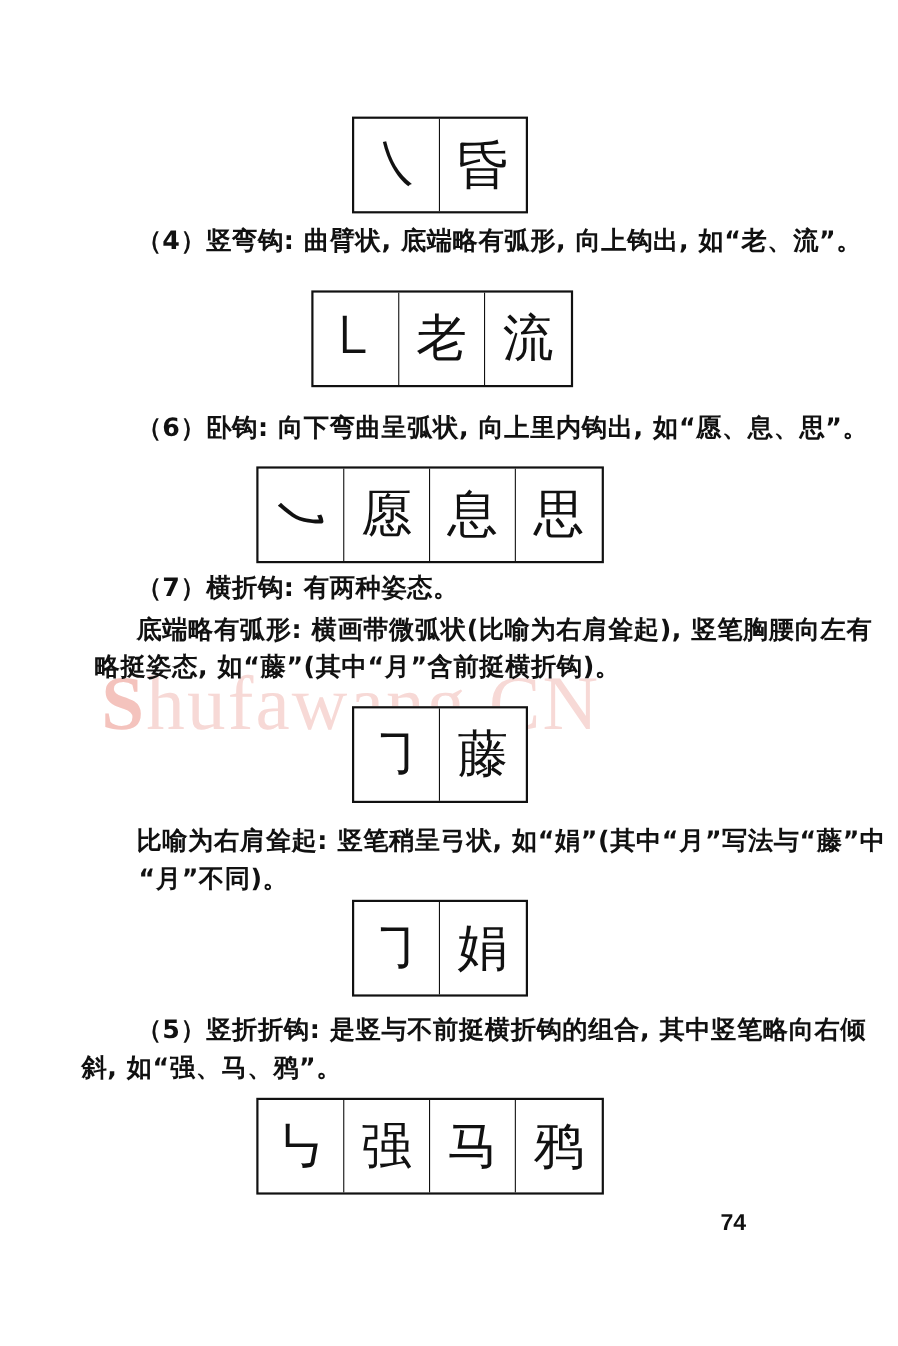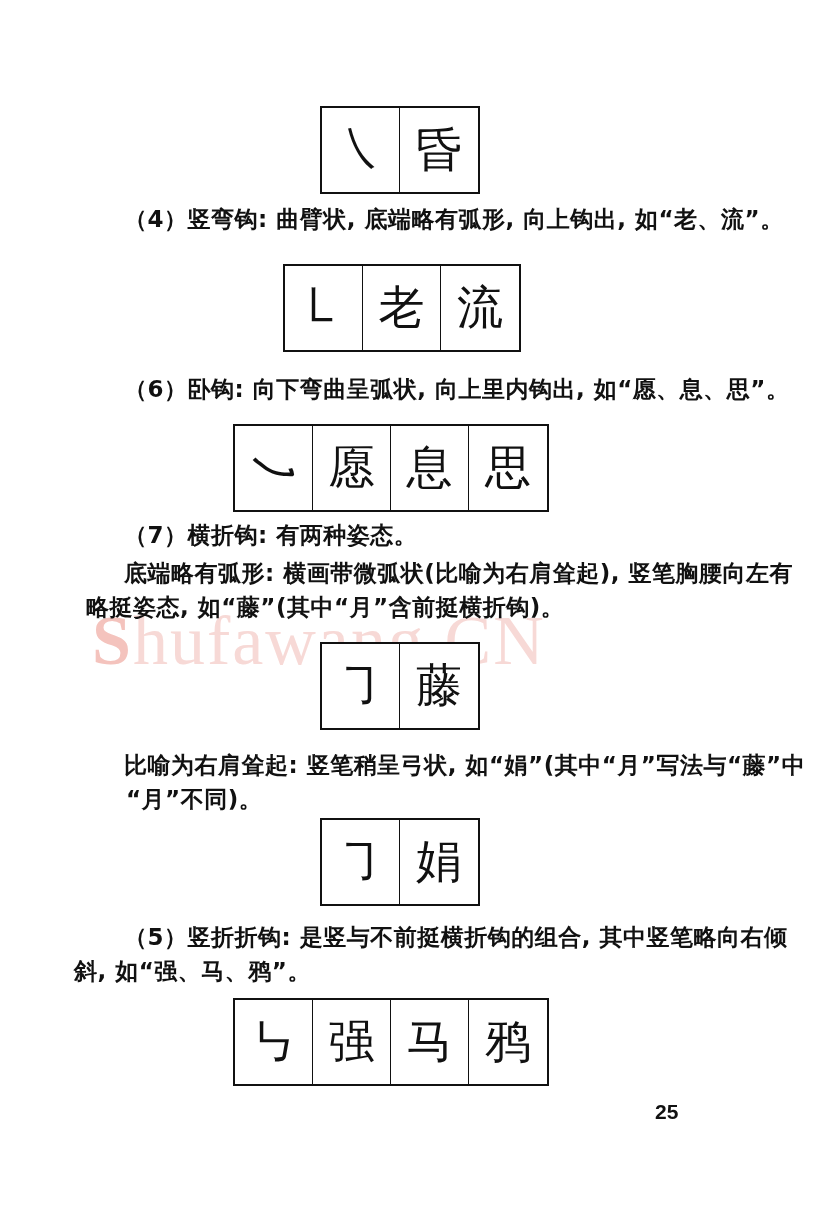--- a/index.html
+++ b/index.html
@@ -129,16 +129,16 @@
     <div class="text-line" style="left:124px; top:924px;">（5）竖折折钩: 是竖与不前挺横折钩的组合, 其中竖笔略向右倾</div>
     <div class="text-line" style="left:74px; top:958px;">斜, 如“强、马、鸦”。</div>
 
     <div class="char-grid" style="left:233px; top:998px;">
       <div class="char-cell">㇉</div>
       <div class="char-cell">强</div>
       <div class="char-cell">马</div>
       <div class="char-cell">鸦</div>
     </div>
 
-    <div class="page-number">25</div>
+    <div class="page-number">74</div>
 
   </div>
 </div>
 
 </body></html>

